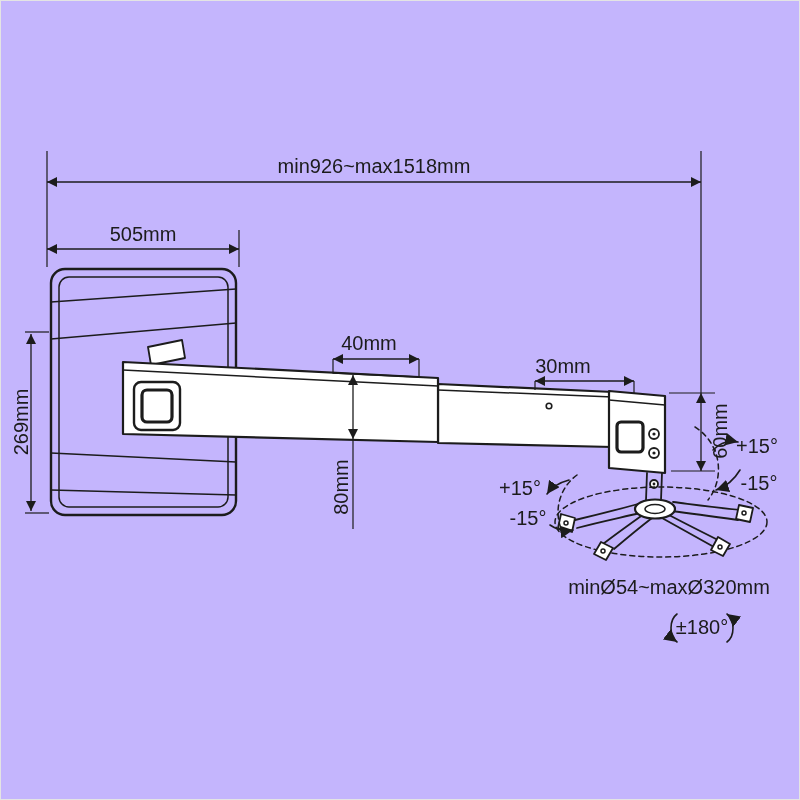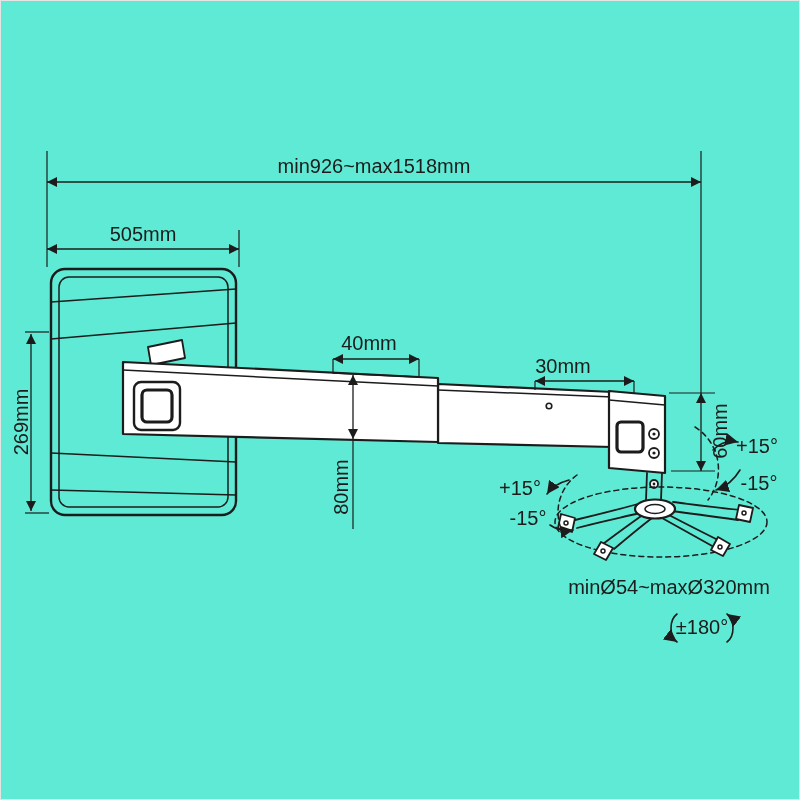--- a/index.html
+++ b/index.html
@@ -1,16 +1,16 @@
 <!DOCTYPE html>
 <html><head>
 <meta charset="utf-8">
 <style>
   html,body{margin:0;padding:0;background:#ffffff}
-  .canvas{width:800px;height:800px;box-sizing:border-box;border:1px solid #e4e4e4;background:#5eead4}
+  .canvas{width:800px;height:800px;box-sizing:border-box;border:1px solid #e4e4e4;background:#c4b5fd}
   svg{display:block}
   .ln{stroke:#1c1c1c;fill:none;stroke-linejoin:round;stroke-linecap:round}
   .w24{stroke-width:2.4}
   .w22{stroke-width:2.2}
   .w18{stroke-width:1.8}
   .w16{stroke-width:1.6}
   .w15{stroke-width:1.5}
   .w32{stroke-width:3.2}
   .dim{stroke:#1c1c1c;stroke-width:1.3;fill:none;stroke-linecap:butt}
   .ext{stroke:#1c1c1c;stroke-width:1.2;fill:none;stroke-linecap:butt}

